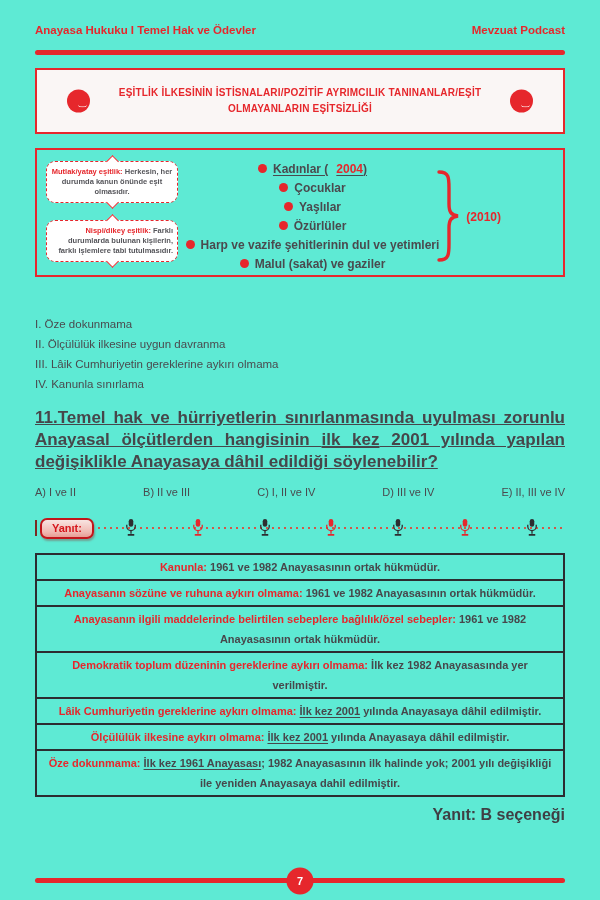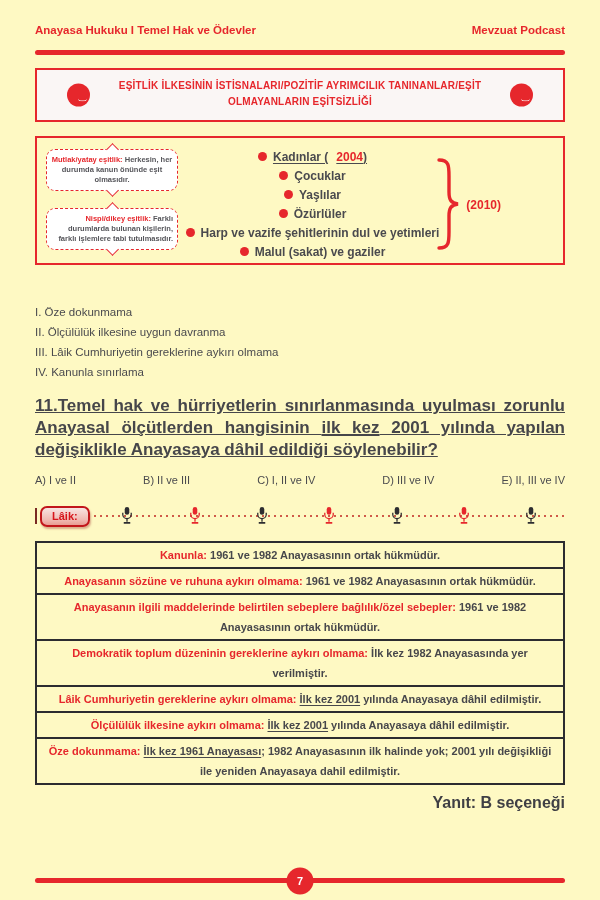--- a/index.html
+++ b/index.html
@@ -1,35 +1,35 @@
 <!DOCTYPE html>
 <html lang="tr"><head>
 <meta charset="utf-8">
 <style>
   * { margin:0; padding:0; box-sizing:border-box; }
   html,body { background:#ffffff; }
   .page {
-    width:600px; height:900px; background:#fef9c3; position:relative;
+    width:600px; height:900px; background:#5eead4; position:relative;
     padding:24px 35px 0 35px;
     font-family:"Liberation Sans", sans-serif;
     color:#47474b; overflow:hidden;
   }
   .red { color:#e6272c;margin-left:8px; }
   .ul  { text-decoration:underline; text-decoration-thickness:1.3px; text-underline-offset:2px; }
 
   
   .hdr { display:flex; justify-content:space-between; align-items:baseline; }
   .hdr span { color:#e6272c; font-weight:bold; font-size:11.5px; }
   .rule { height:5px; background:#e6272c; border-radius:3px; margin-top:14px; }
 
   
   .title-box {
     margin-top:13px; border:2.5px solid #e6272c; background:#faf6f5;
     min-height:54px; position:relative; display:flex; align-items:flex-start; justify-content:center;
-    padding:8px 62px; text-align:center;
+    padding:15px 62px; text-align:center;
   }
   .title-box .t {
     color:#e6272c; font-weight:bold; font-size:10px; line-height:16px; letter-spacing:.2px;
   }
   .circle-icon {
     position:absolute; top:50%; transform:translateY(-50%);
     width:23px; height:23px; border-radius:50%; background:#e6272c;
   }
   .circle-icon.left  { left:30px; }
   .circle-icon.right { right:30px; }
@@ -188,21 +188,21 @@
   <div class="options">
     <span>A) I ve II</span>
     <span>B) II ve III</span>
     <span>C) I, II ve IV</span>
     <span>D) III ve IV</span>
     <span>E) II, III ve IV</span>
   </div>
 
   <div class="answer-line">
     <span class="badge-bar"></span>
-    <span class="answer-badge">Lâik:</span>
+    <span class="answer-badge">Yanıt:</span>
     <span class="dotted">
         <span class="mic" style="color: rgb(45, 45, 48); left: 7.14286%;">
           <svg viewBox="0 0 20 30">
             <rect x="6.5" y="1" width="7" height="12" rx="3.5" fill="currentColor"></rect>
             <path d="M3.5 10 v2.5 a6.5 6.5 0 0 0 13 0 V10" fill="none" stroke="currentColor" stroke-width="2"></path>
             <line x1="10" y1="19.5" x2="10" y2="24" stroke="currentColor" stroke-width="2"></line>
             <line x1="5" y1="25.5" x2="15" y2="25.5" stroke="currentColor" stroke-width="2.5"></line>
           </svg>
         </span>
         <span class="mic" style="color: rgb(230, 39, 44); left: 21.4286%;">

